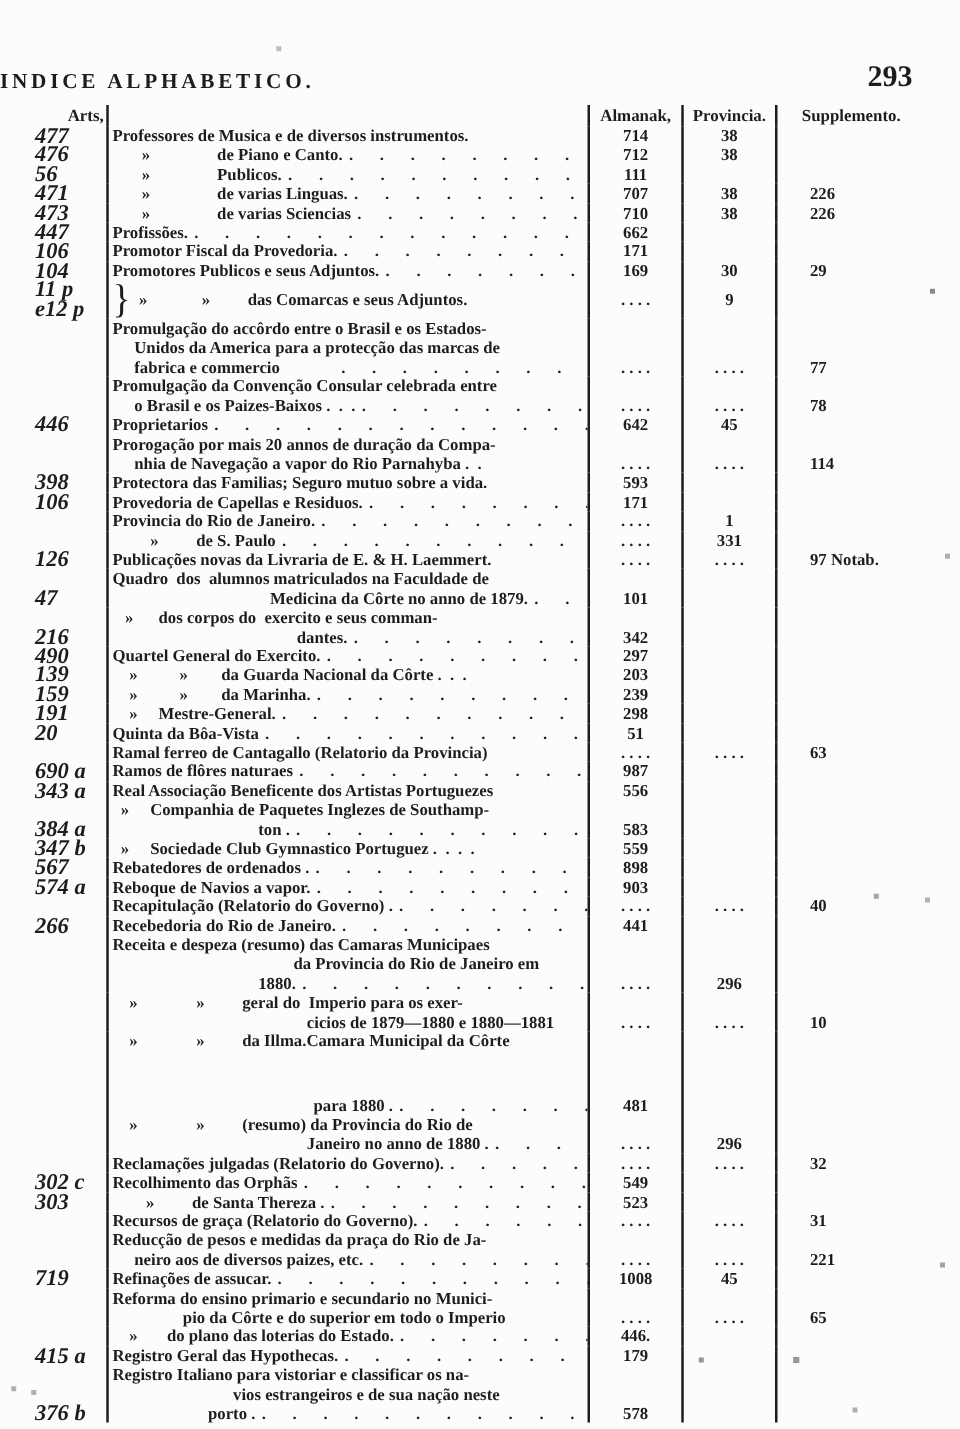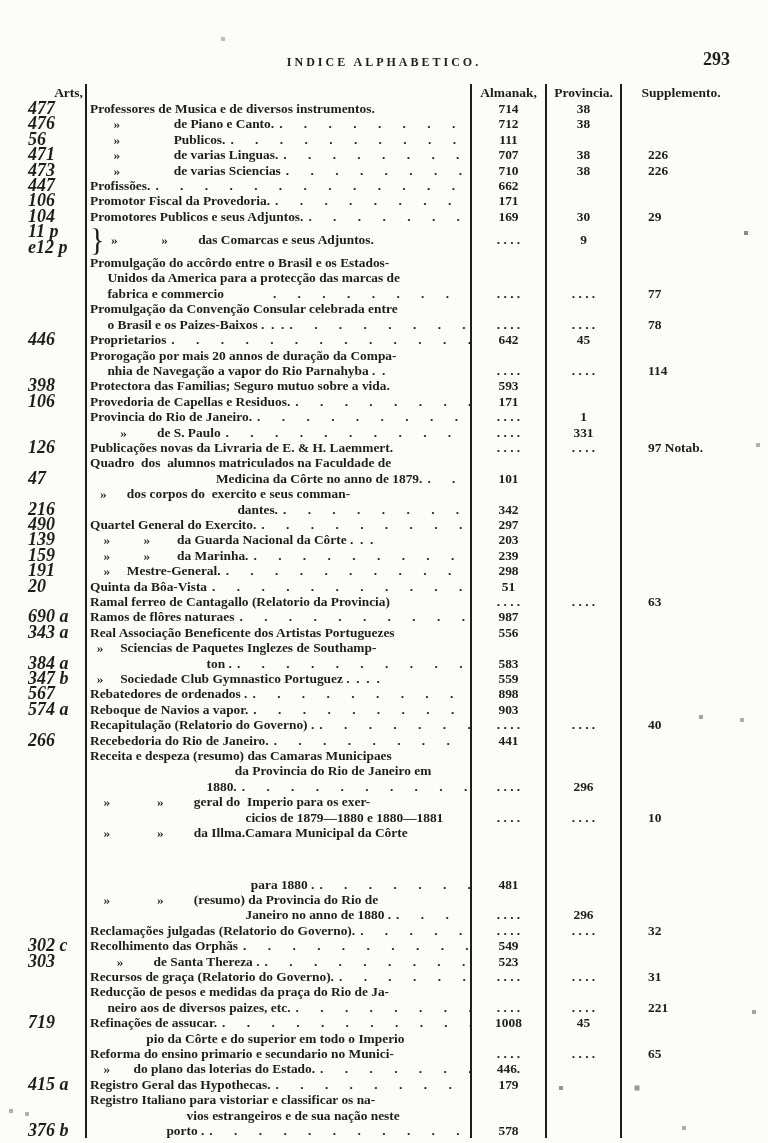--- a/index.html
+++ b/index.html
@@ -6,23 +6,23 @@
   html,body { width:768px; height:1143px; }
   body { background:var(--paper,#fcfcfb); }
   .page {
     position:relative; width:768px; height:1143px;
     background:var(--paper,#fcfcfb); overflow:hidden;
     font-family:"Liberation Serif","DejaVu Serif",serif;
     font-weight:700; color:var(--ink,#1d1d1d);
   }
   .title {
     position:absolute; top:55px; left:0; width:100%;
-    text-align:center; font-size:12px; letter-spacing:3px;
+    text-align:left; font-size:17px; letter-spacing:3px;
   }
-  .pageno { position:absolute; top:49px; right:38px; font-size:18px; }
+  .pageno { position:absolute; top:49px; right:38px; font-size:24px; }
   .table { position:absolute; top:84px; left:28px; width:712px; }
   .row { display:grid; grid-template-columns:57px 385px 75px 75px 120px; }
   .row > .cell + .cell { border-left:2px solid var(--ink,#1d1d1d); }
   .cell { display:flex; flex-direction:column; justify-content:flex-end; min-height:15.4px; }
   .text { padding-left:3px; }
   .line { display:flex; white-space:pre; font-size:13.4px; line-height:15.4px; }
   .t { white-space:pre; }
   .leader { flex:1 1 auto; overflow:hidden; white-space:nowrap; letter-spacing:9px; margin-left:5px; }
   .aline { text-align:left; padding-right:4px; font-size:18px; line-height:15.4px; white-space:pre;font-style:italic; }
   .vline { text-align:center; font-size:13.4px; line-height:15.4px; white-space:pre; }
@@ -601,21 +601,21 @@
           <div class="cell val sup">
             <div class="vline"></div>
           </div>
         </div>
         <div class="row">
           <div class="cell arts">
             <div class="aline">384 a</div>
           </div>
           <div class="cell text">
             <div class="lines">
-              <div class="line"><span class="t">  »     Sciencias de Paquetes Inglezes de Southamp-</span></div>
+              <div class="line"><span class="t">  »     Companhia de Paquetes Inglezes de Southamp-</span></div>
               <div class="line" style="margin-left: 8.7em; text-align: right;"><span class="t">ton .</span><span class="leader">. . . . . . . . . . . . . . . . . . . . . . . . . . . . . . . . . . . . . . . . . . . . . . . . . . </span></div>
             </div>
           </div>
           <div class="cell val">
             <div class="vline">583</div>
           </div>
           <div class="cell val">
             <div class="vline"></div>
           </div>
           <div class="cell val sup">
@@ -912,22 +912,22 @@
           <div class="cell val sup">
             <div class="vline"></div>
           </div>
         </div>
         <div class="row">
           <div class="cell arts">
             <div class="aline"></div>
           </div>
           <div class="cell text">
             <div class="lines">
+              <div class="line"><span class="t">Reforma do ensino primario e secundario no Munici-</span></div>
               <div class="line" style="margin-left: 4.2em;"><span class="t">pio da Côrte e do superior em todo o Imperio</span></div>
-              <div class="line"><span class="t">Reforma do ensino primario e secundario no Munici-</span></div>
             </div>
           </div>
           <div class="cell val">
             <div class="vline">. . . .</div>
           </div>
           <div class="cell val">
             <div class="vline">. . . .</div>
           </div>
           <div class="cell val sup">
             <div class="vline">65</div>

